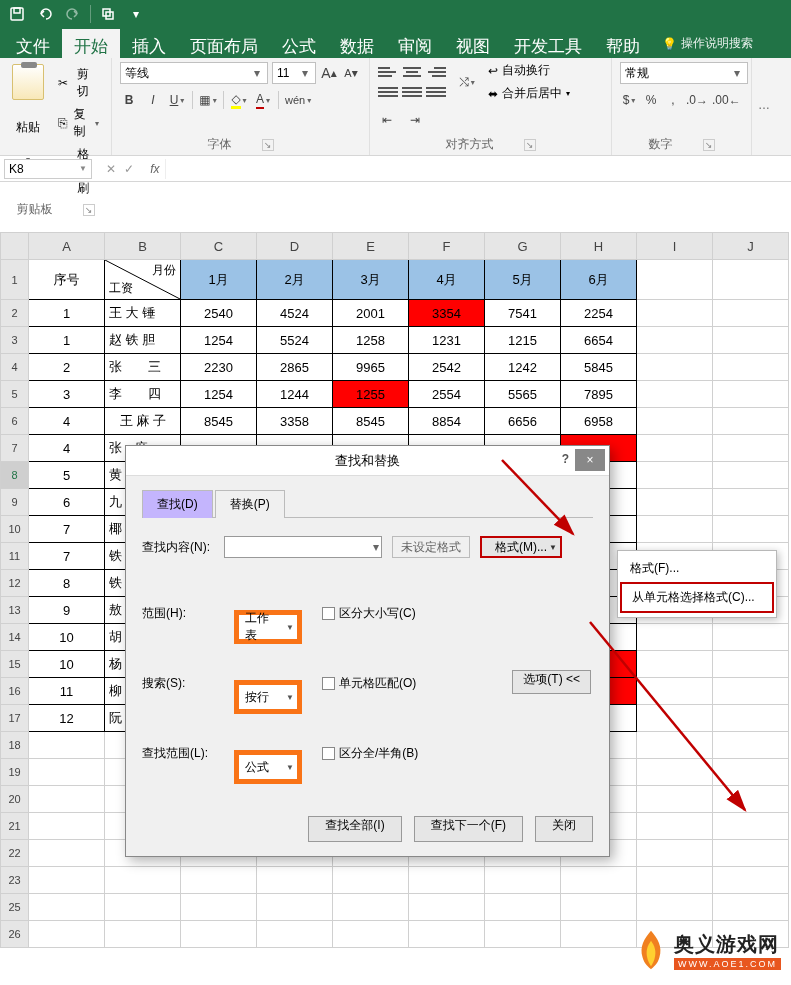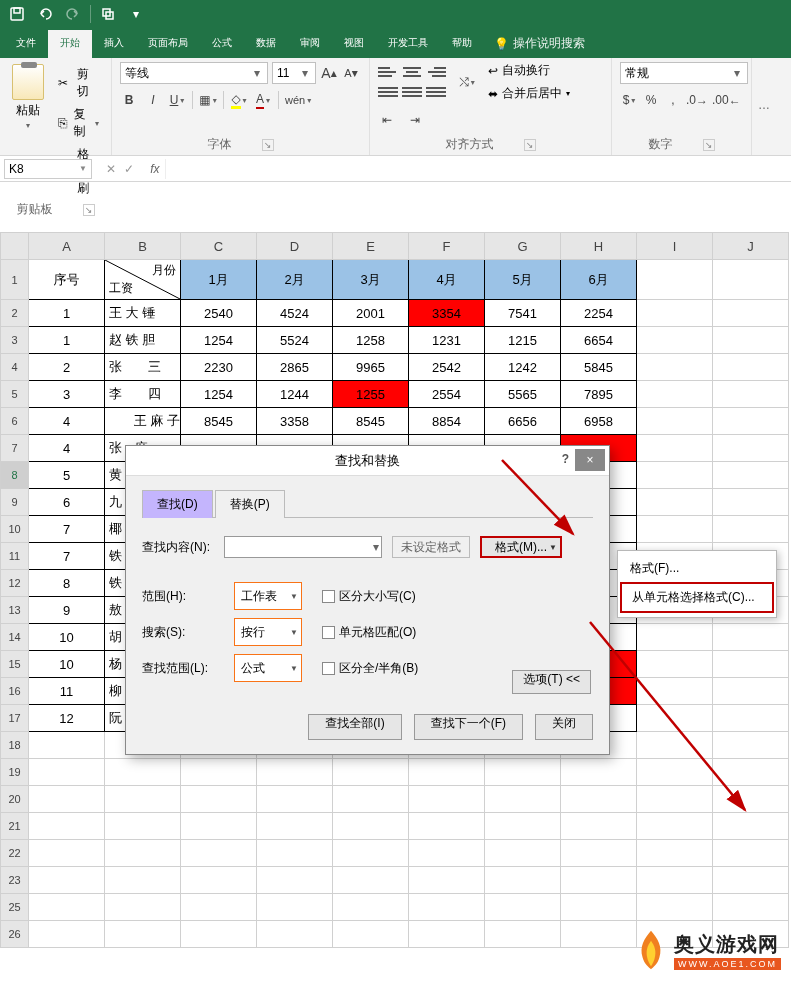--- a/index.html
+++ b/index.html
@@ -2,30 +2,30 @@
 <html><head>
 <meta charset="utf-8">
 <style>
 *{box-sizing:border-box;margin:0;padding:0;font-family:"Microsoft YaHei",SimSun,sans-serif;font-size:12px;}
 body{background:#fff;width:791px;height:985px;overflow:hidden;position:relative;}
 .titlebar{background:#217346;height:28px;display:flex;align-items:center;padding:0 6px;gap:6px;}
 .titlebar .tb-btn{width:22px;height:22px;display:flex;align-items:center;justify-content:center;color:#fff;border-radius:2px;}
 .titlebar .tb-btn svg{stroke:#fff;fill:none;stroke-width:1.5;}
 .titlebar .sep{width:1px;height:18px;background:rgba(255,255,255,.3);}
 .tabs{background:#217346;height:30px;display:flex;align-items:flex-end;padding:0 4px;color:#fff;}
-.tabs .tab{padding:6px 12px 8px;cursor:pointer;font-size:10px;font-family:Liberation Serif, serif;}
+.tabs .tab{padding:6px 12px 0;cursor:pointer;font-size:17px;font-family:Liberation Serif, serif;}
 .tabs .tab.active{background:#f3f3f3;color:#217346;}
 .tabs .tab.file{color:#fff;}
 .tabs .help-hint{display:flex;align-items:center;gap:4px;padding:6px 10px;color:#e8f0ec;}
 .ribbon{background:#f3f3f3;border-bottom:1px solid #d6d6d6;height:98px;display:flex;}
 .rgroup{border-right:1px solid #e0e0e0;padding:4px 8px 2px;display:flex;flex-direction:column;justify-content:space-between;}
 .rgroup .glabel{text-align:center;color:#666;font-size:11px;padding-top:2px;display:flex;justify-content:center;align-items:center;gap:30px;}
 .rgroup .glabel .dlg-l{font-size:9px;color:#888;border:1px solid #ccc;width:12px;height:12px;line-height:10px;}
 .clipboard{display:flex;gap:6px;}
-.paste{display:flex;flex-direction:column;align-items:center;gap:2px;padding:2px 4px;}
+.paste{display:flex;flex-direction:column;align-items:center;gap:19px;padding:2px 4px;}
 .paste .ic{width:32px;height:36px;background:linear-gradient(#fff,#f8e8b8);border:1px solid #d8c070;border-radius:2px;position:relative;}
 .paste .ic::before{content:"";position:absolute;top:-3px;left:8px;width:16px;height:6px;background:#888;border-radius:2px;}
 .cbtns{display:flex;flex-direction:column;gap:2px;padding-top:2px;}
 .cbtns .cb{display:flex;align-items:center;gap:4px;padding:2px 4px;}
 .cbtns .cb .ci{width:16px;height:14px;}
 .font-top{display:flex;align-items:center;gap:4px;}
 .combo{background:#fff;border:1px solid #c0c0c0;height:22px;display:flex;align-items:center;padding:0 4px;}
 .combo .dd{width:12px;text-align:center;color:#666;}
 .font-bot{display:flex;align-items:center;gap:6px;margin-top:6px;}
 .fbtn{min-width:18px;height:20px;display:flex;align-items:center;justify-content:center;color:#444;}
@@ -65,21 +65,21 @@
 .frow{display:flex;align-items:center;gap:10px;margin-top:18px;}
 .frow label{width:72px;text-align:left;}
 .frow .dinput{flex:0 0 158px;height:22px;border:1px solid #999;background:#fff;display:flex;justify-content:flex-end;align-items:center;padding:0 2px;}
 .frow .dinput .dd{color:#666;}
 .frow .ro{width:78px;height:22px;border:1px solid #bbb;background:#f0f0f0;display:flex;align-items:center;justify-content:center;color:#666;}
 .frow .fmt-btn{width:82px;height:22px;border:2px solid #c00000;background:#e6e6e6;display:flex;align-items:center;justify-content:center;position:relative;}
 .frow .fmt-btn::after{content:"▼";font-size:8px;position:absolute;right:3px;color:#333;}
 .opts{margin-top:24px;}
 .orow{display:flex;align-items:center;gap:20px;margin-bottom:8px;}
 .orow label{width:72px;}
-.orow .sel{height:28px;border:1px solid #f97316;background:#fff;padding:0 18px 0 6px;position:relative;display:flex;align-items:center;}
+.orow .sel{height:34px;border:5px solid #f97316;background:#fff;padding:0 18px 0 6px;position:relative;display:flex;align-items:center;margin-top:28px;}
 .orow .sel::after{content:"▼";position:absolute;right:3px;font-size:8px;color:#555;}
 .orow .chk{display:flex;align-items:center;gap:4px;}
 .orow .chk .box{width:13px;height:13px;border:1px solid #888;background:#fff;}
 .opts-btn{position:absolute;right:18px;top:224px;height:24px;padding:0 10px;border:1px solid #999;background:#e6e6e6;}
 .dlg-foot{display:flex;justify-content:flex-end;gap:12px;padding:10px 16px 14px;}
 .dlg-foot button,.dlg-foot .dbtn{height:26px;padding:0 16px;border:1px solid #999;background:#e6e6e6;font-size:12px;}
 .ctx-menu{position:absolute;left:617px;top:550px;width:160px;background:#fff;border:1px solid #b8b8b8;box-shadow:2px 2px 8px rgba(0,0,0,.25);z-index:20;padding:4px 2px;}
 .ctx-menu .mi{padding:5px 10px;font-size:12px;}
 .ctx-menu .mi.hl{border:2px solid #c00000;}
 .ctx-menu .mi.dis{color:#aaa;}
@@ -391,21 +391,21 @@
           <td class="data red">1255</td>
           <td class="data">2554</td>
           <td class="data">5565</td>
           <td class="data">7895</td>
           <td></td>
           <td></td>
         </tr>
         <tr>
           <td class="rowhdr">6</td>
           <td class="data">4</td>
-          <td class="data" style="text-align:right;padding-left:1px">王 麻 子</td>
+          <td class="data" style="text-align:center;padding-left:1px">王 麻 子</td>
           <td class="data">8545</td>
           <td class="data">3358</td>
           <td class="data">8545</td>
           <td class="data">8854</td>
           <td class="data">6656</td>
           <td class="data">6958</td>
           <td></td>
           <td></td>
         </tr>
         <tr>

